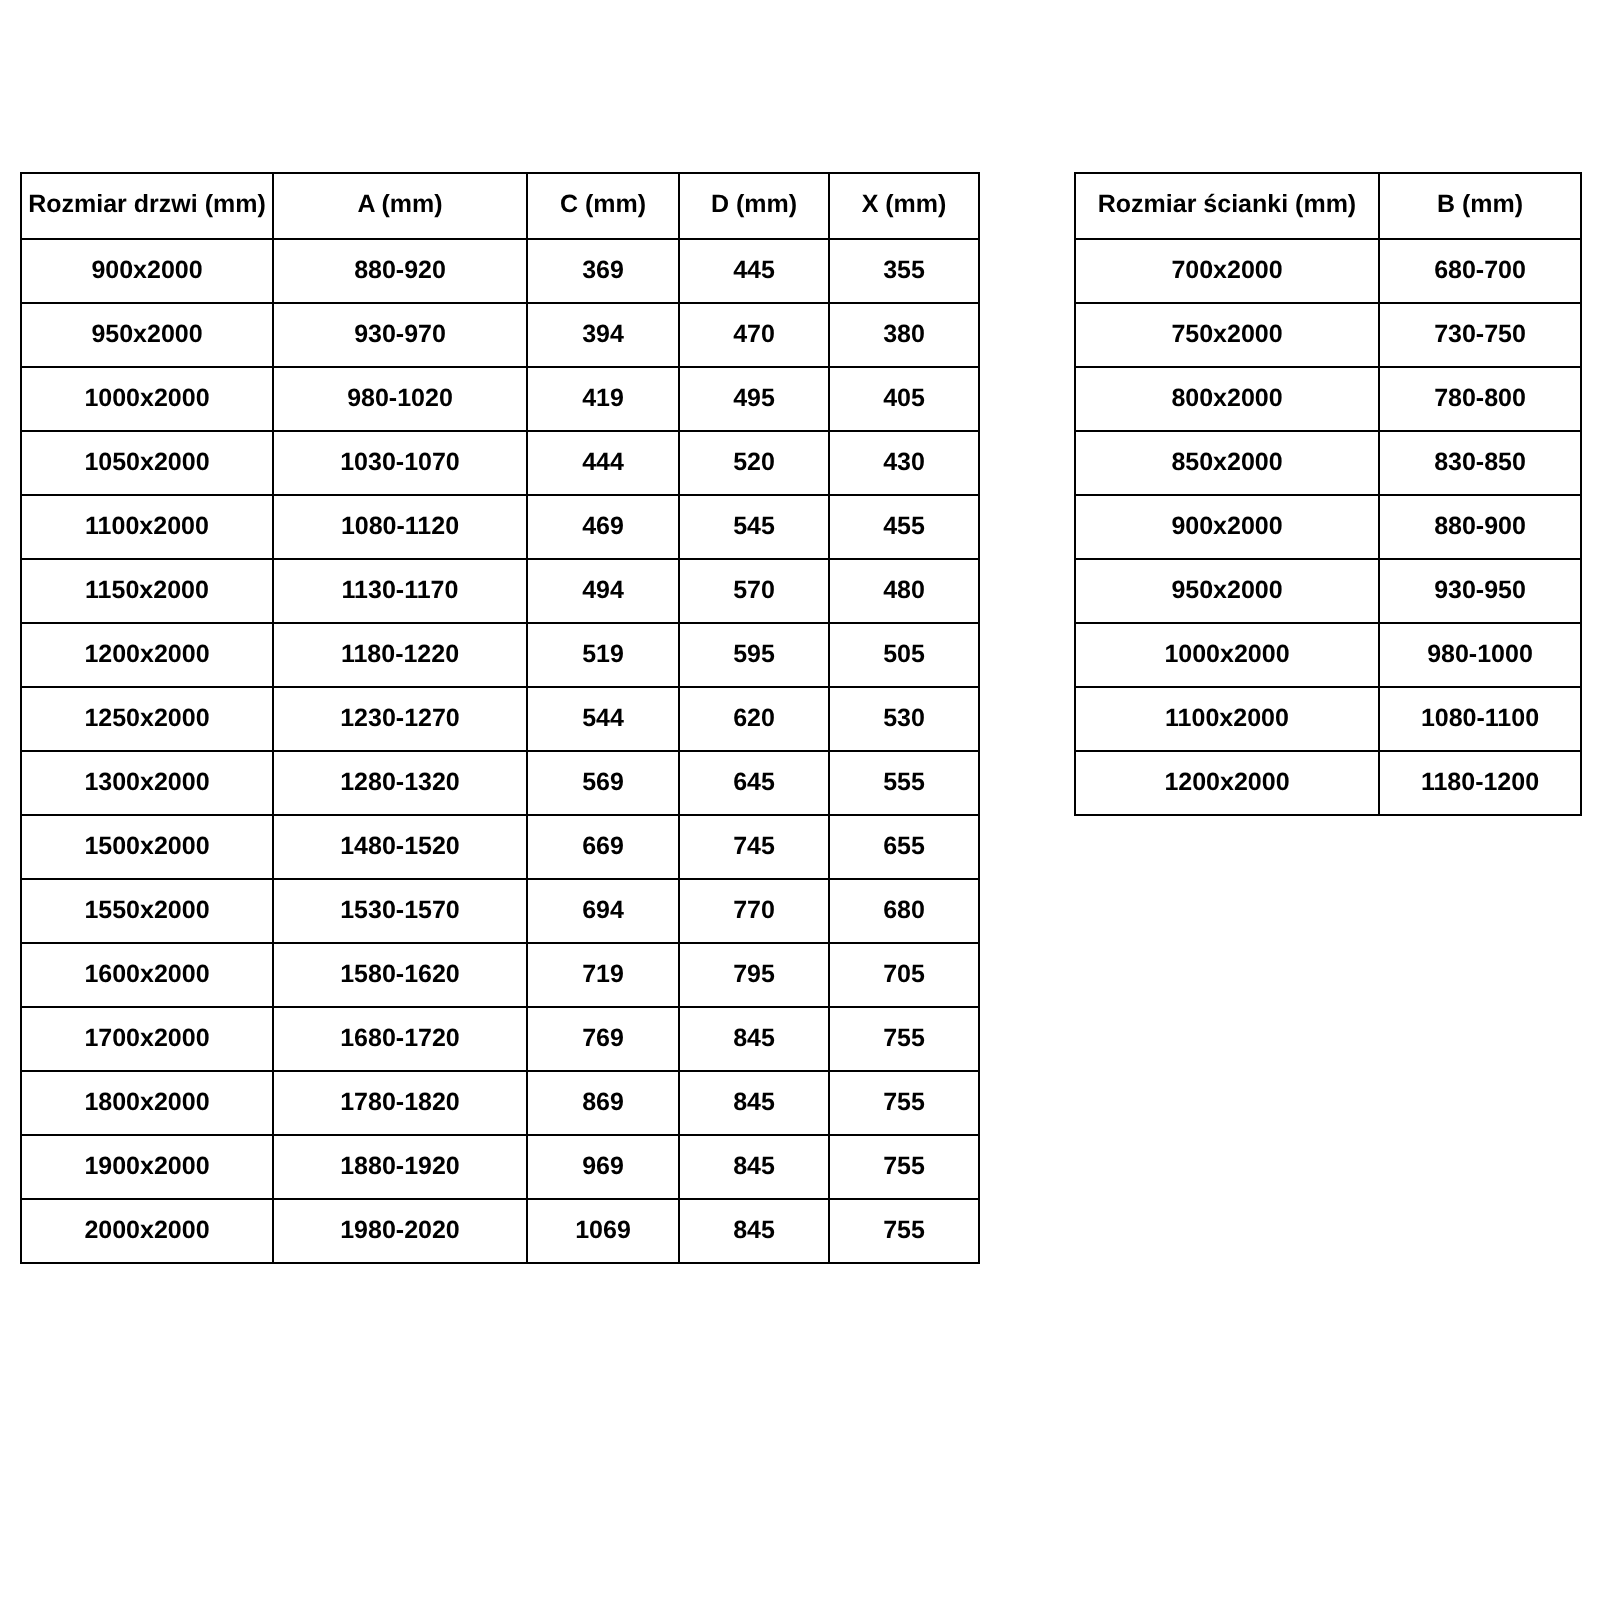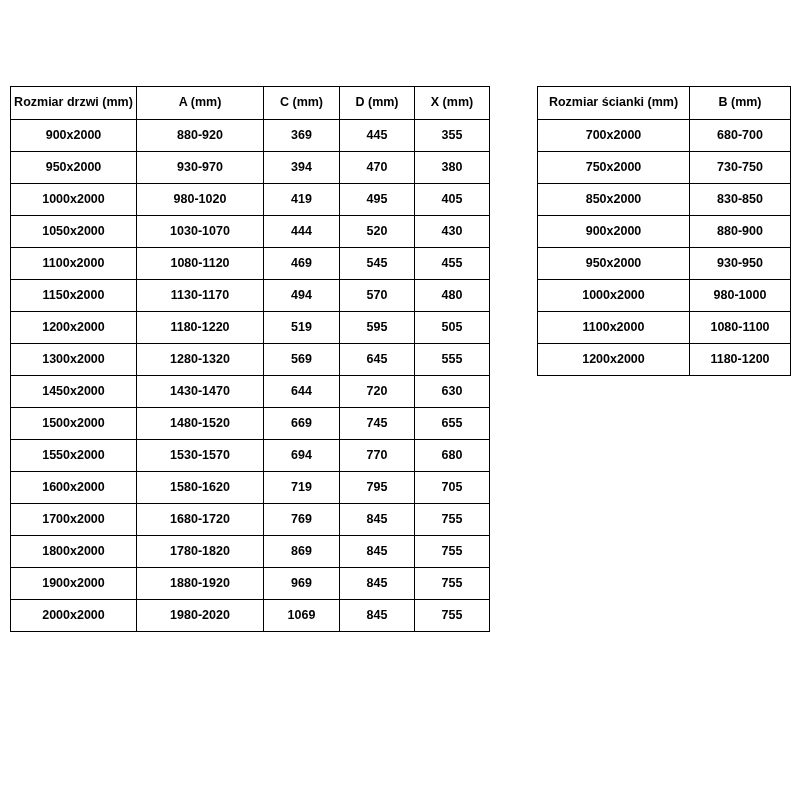--- a/index.html
+++ b/index.html
@@ -129,32 +129,32 @@
           <td>480</td>
         </tr>
         <tr>
           <td>1200x2000</td>
           <td>1180-1220</td>
           <td>519</td>
           <td>595</td>
           <td>505</td>
         </tr>
         <tr>
+          <td>1250x2000</td>
+          <td>1230-1270</td>
+          <td>544</td>
+          <td>620</td>
+          <td>530</td>
+        </tr>
+        <tr>
           <td>1300x2000</td>
           <td>1280-1320</td>
           <td>569</td>
           <td>645</td>
           <td>555</td>
-        </tr>
-        <tr>
-          <td>1450x2000</td>
-          <td>1430-1470</td>
-          <td>644</td>
-          <td>720</td>
-          <td>630</td>
         </tr>
         <tr>
           <td>1500x2000</td>
           <td>1480-1520</td>
           <td>669</td>
           <td>745</td>
           <td>655</td>
         </tr>
         <tr>
           <td>1550x2000</td>
@@ -215,20 +215,24 @@
     <tbody id="wall-body">
         <tr>
           <td>700x2000</td>
           <td>680-700</td>
         </tr>
         <tr>
           <td>750x2000</td>
           <td>730-750</td>
         </tr>
         <tr>
+          <td>800x2000</td>
+          <td>780-800</td>
+        </tr>
+        <tr>
           <td>850x2000</td>
           <td>830-850</td>
         </tr>
         <tr>
           <td>900x2000</td>
           <td>880-900</td>
         </tr>
         <tr>
           <td>950x2000</td>
           <td>930-950</td>

